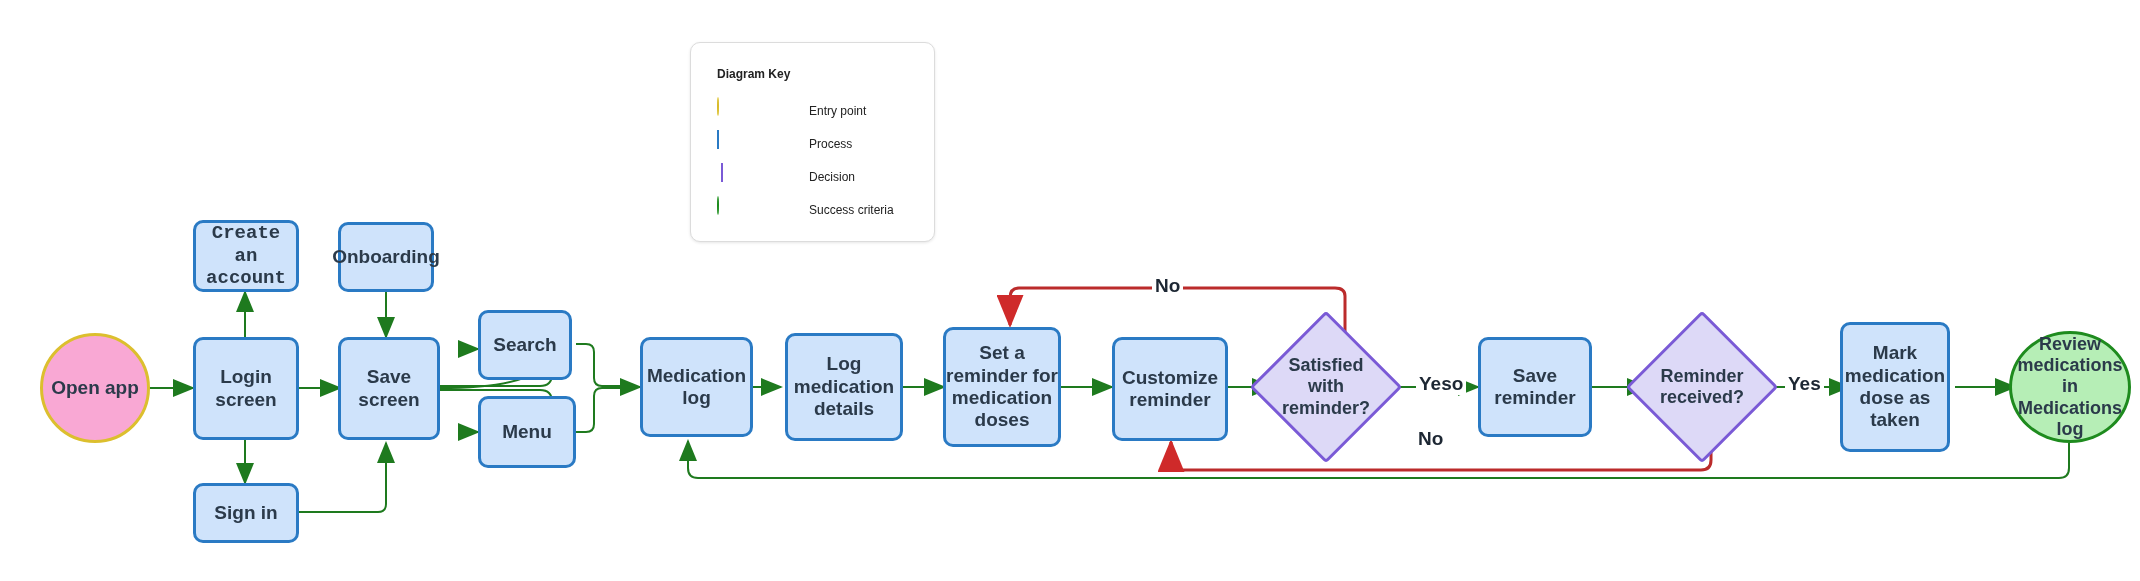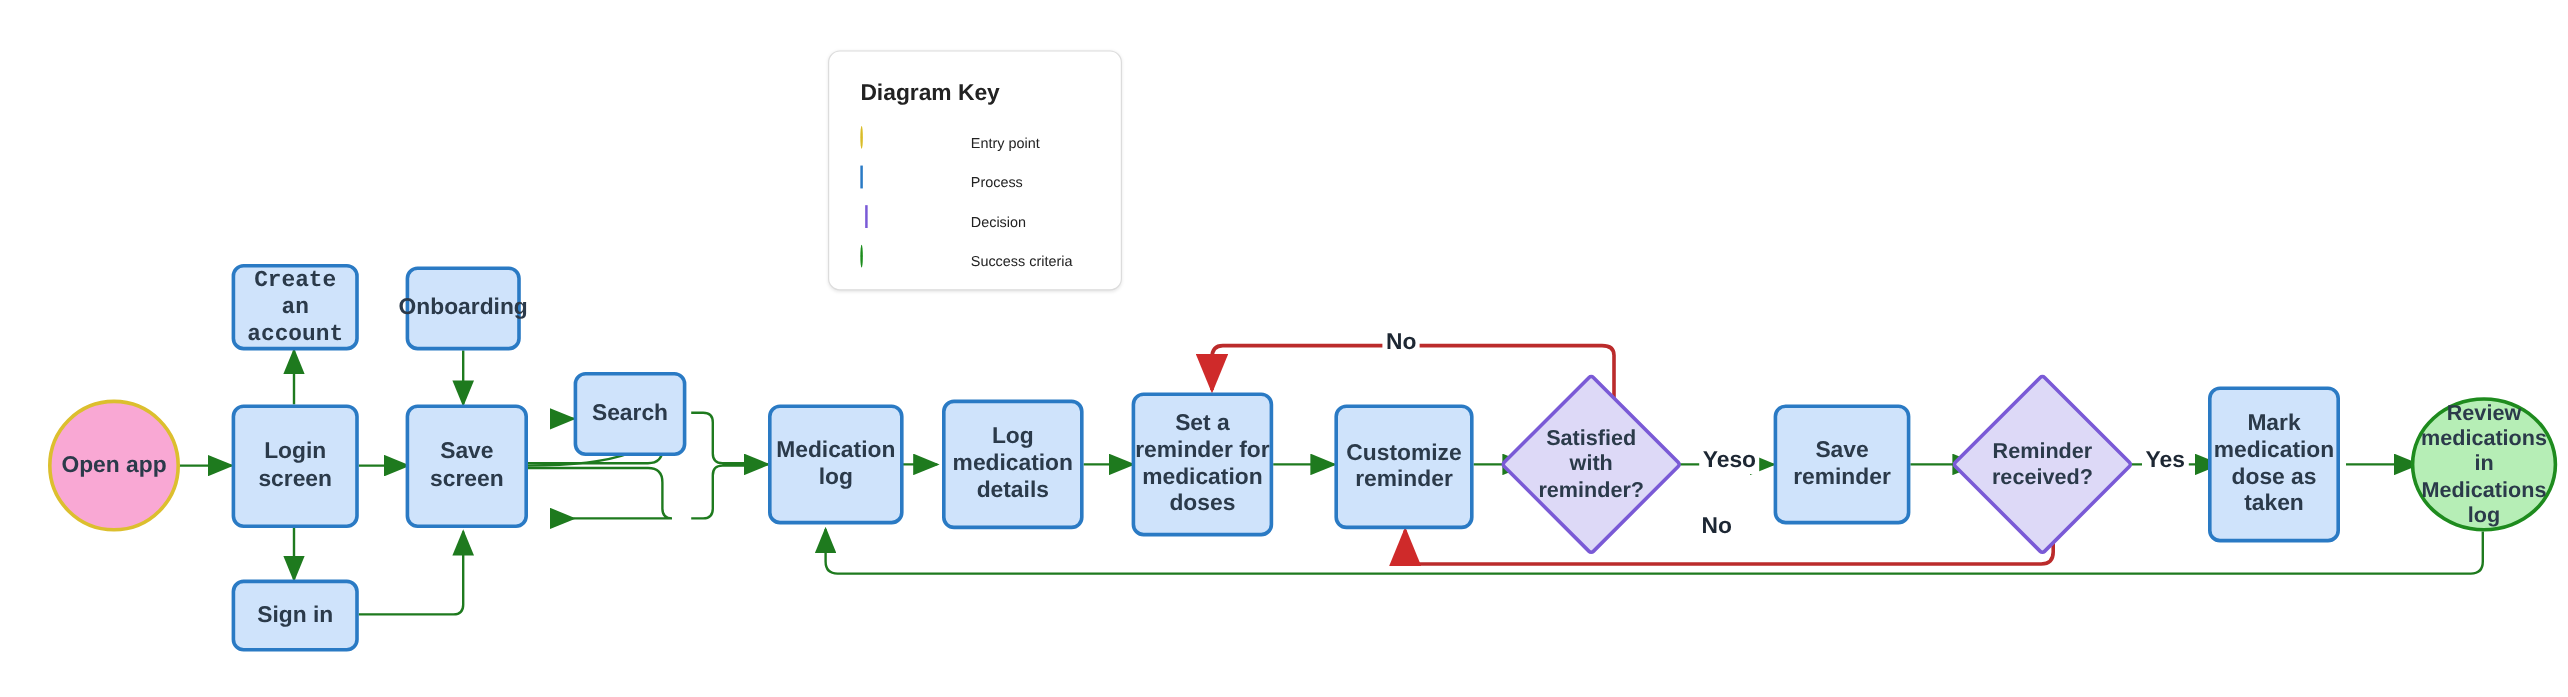--- a/index.html
+++ b/index.html
@@ -21,21 +21,21 @@
       background:#ddd9f7;border:3px solid #7a5ad6;
       transform:rotate(45deg);box-sizing:border-box;border-radius:4px;}
   .decision .dia-tx{position:relative;z-index:2;width:150%;}
 
   .edge-label{position:absolute;font-weight:bold;font-size:19px;color:#1d2733;
       background:#fff;padding:0 3px;white-space:nowrap;}
 
   .legend{position:absolute;left:690px;top:42px;width:245px;height:200px;
       background:#fff;border:1px solid #dcdcdc;border-radius:10px;
       box-shadow:0 1px 3px rgba(0,0,0,.10);box-sizing:border-box;padding:18px 22px;}
-  .legend-title{font-size:19px;font-weight:bold;color:#222;margin:6px 0 14px 4px;}
+  .legend-title{font-size:12px;font-weight:bold;color:#222;margin:6px 0 14px 4px;}
   .legend-row{display:flex;align-items:center;height:32px;margin-bottom:1px;gap:46px;}
   .legend-swatch{width:26px;height:26px;margin-left:4px;margin-right:20px;
       flex:0 0 26px;position:relative;}
   .sw-entry{background:#fbf3a0;border:1.5px solid #d8bb2c;border-radius:50%;
       width:22px;height:22px;margin-top:2px;}
   .sw-proc{background:#cfe3fb;border:1.5px solid #2a7ac4;width:24px;height:18px;margin-top:4px;}
   .sw-dec{background:#ddd9f7;border:1.5px solid #7a5ad6;width:16px;height:16px;
       transform:rotate(45deg);margin:5px 0 0 4px;}
   .sw-suc{background:#b6eeb6;border:1.5px solid #1e8b1e;border-radius:50%;
       width:22px;height:22px;margin-top:2px;}
@@ -130,20 +130,23 @@
   </div>
 
   <div class="node proc" style="left:338px;top:337px;width:102px;height:103px;">
     <span>Save screen</span>
   </div>
 
   <div class="node proc" style="left:478px;top:310px;width:94px;height:70px;">
     <span>Search</span>
   </div>
 
+  <div class="node proc" style="left:478px;top:396px;width:98px;height:72px;">
+    <span>Menu</span>
+  </div>
 
   <div class="node proc" style="left:640px;top:337px;width:113px;height:100px;">
     <span>Medication log</span>
   </div>
 
   <div class="node proc" style="left:785px;top:333px;width:118px;height:108px;align-items:center;">
     <span>Log medication details</span>
   </div>
 
   <div class="node proc" style="left:943px;top:327px;width:118px;height:120px;">

